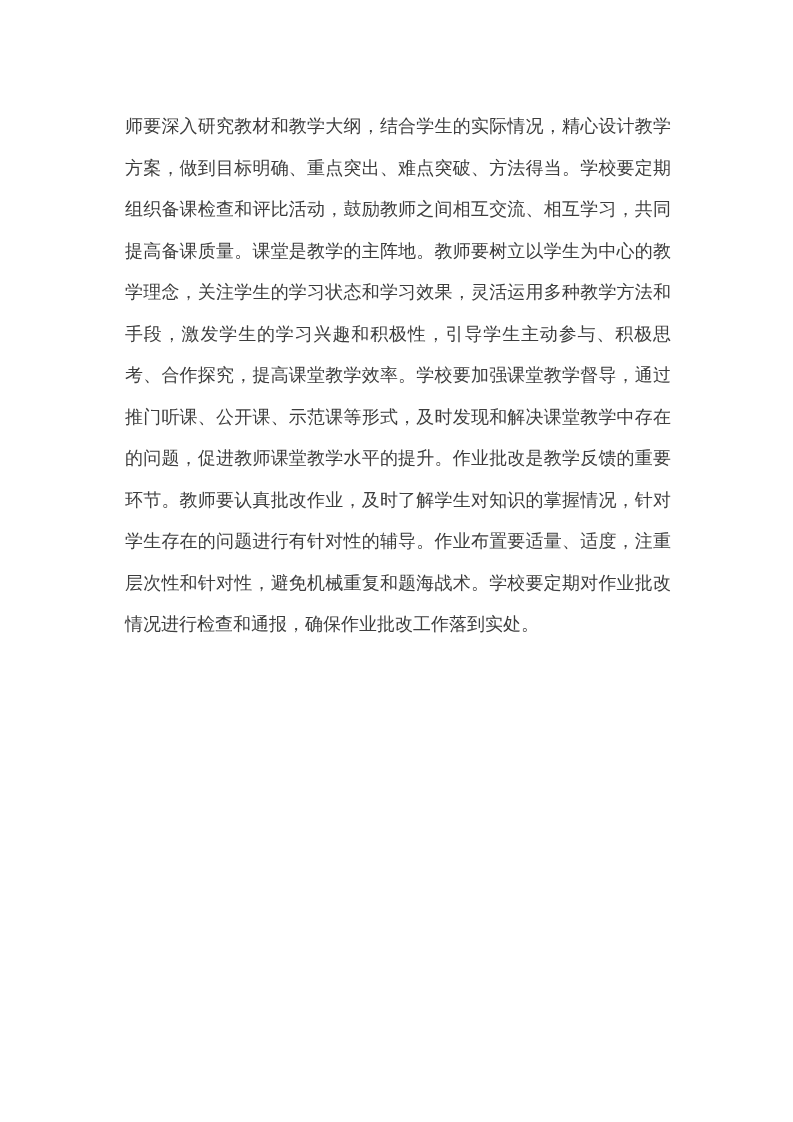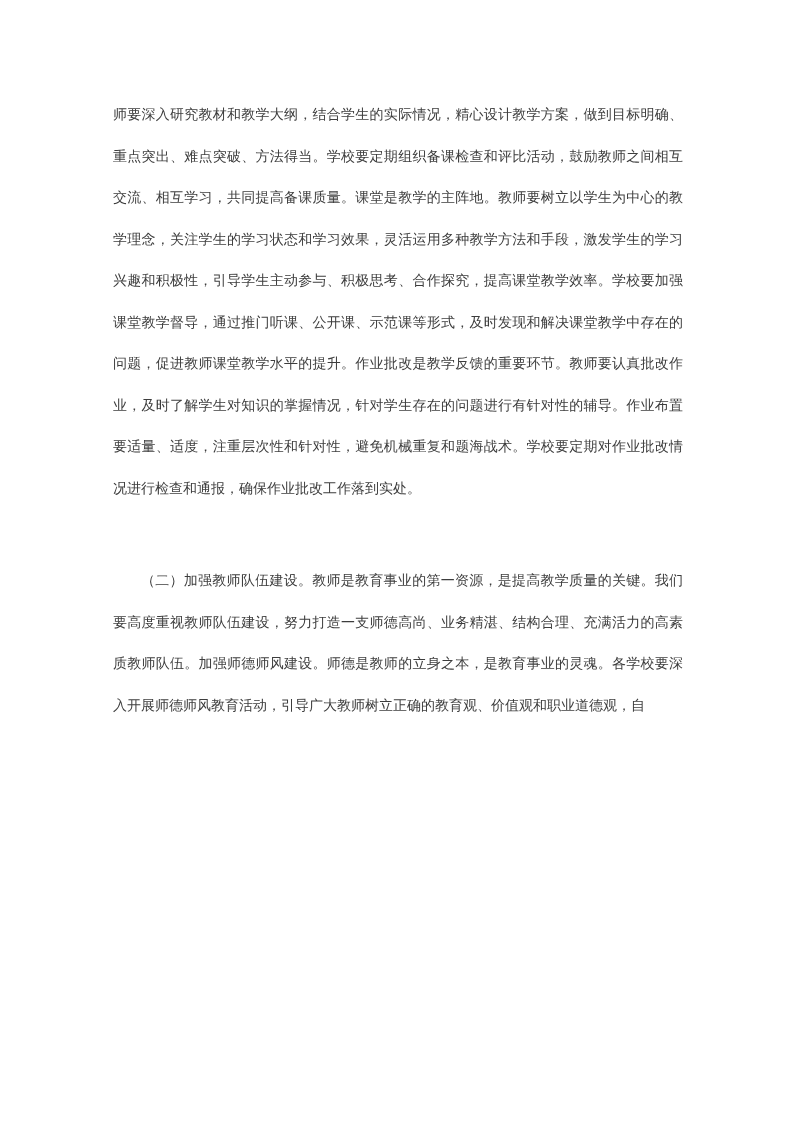--- a/index.html
+++ b/index.html
@@ -14,35 +14,34 @@
     font-family: "Liberation Serif", "DejaVu Serif", serif;
   }
   .page {
     box-sizing: border-box;
     width: 793px;
     height: 1122px;
     background: #ffffff;
     padding: 94px 110px 0 113px;
   }
   .para {
-    margin: 0;
-    font-size: 14px;
+    margin: 12px;
+    font-size: 18px;
     line-height: 41.5px;
     font-weight: 400;
     color: #3d3d3d;
     text-align: justify;
     text-justify: inter-character;
     word-break: break-all;
   }
   .para + .para {
     margin-top: 51px;
   }
   .para.indented {
     text-indent: 2em;
   }
 </style>
 </head>
 <body>
 
 <div class="page">
   <p class="para">师要深入研究教材和教学大纲，结合学生的实际情况，精心设计教学方案，做到目标明确、重点突出、难点突破、方法得当。学校要定期组织备课检查和评比活动，鼓励教师之间相互交流、相互学习，共同提高备课质量。课堂是教学的主阵地。教师要树立以学生为中心的教学理念，关注学生的学习状态和学习效果，灵活运用多种教学方法和手段，激发学生的学习兴趣和积极性，引导学生主动参与、积极思考、合作探究，提高课堂教学效率。学校要加强课堂教学督导，通过推门听课、公开课、示范课等形式，及时发现和解决课堂教学中存在的问题，促进教师课堂教学水平的提升。作业批改是教学反馈的重要环节。教师要认真批改作业，及时了解学生对知识的掌握情况，针对学生存在的问题进行有针对性的辅导。作业布置要适量、适度，注重层次性和针对性，避免机械重复和题海战术。学校要定期对作业批改情况进行检查和通报，确保作业批改工作落到实处。</p>
-  <p class="para indented">（二）加强教师队伍建设。教师是教育事业的第一资源，是提高教学质量的关键。我们要高度重视教师队伍建设，努力打造一支师德高尚、业务精湛、结构合理、充满活力的高素质教师队伍。加强师德师风建设。师德是教师的立身之本，是教育事业的灵魂。各学校要深入开展师德师风教育活动，引导广大教师树立正确的教育观、价值观和职业道德观，自</p>
 </div>
 
 </body></html>

